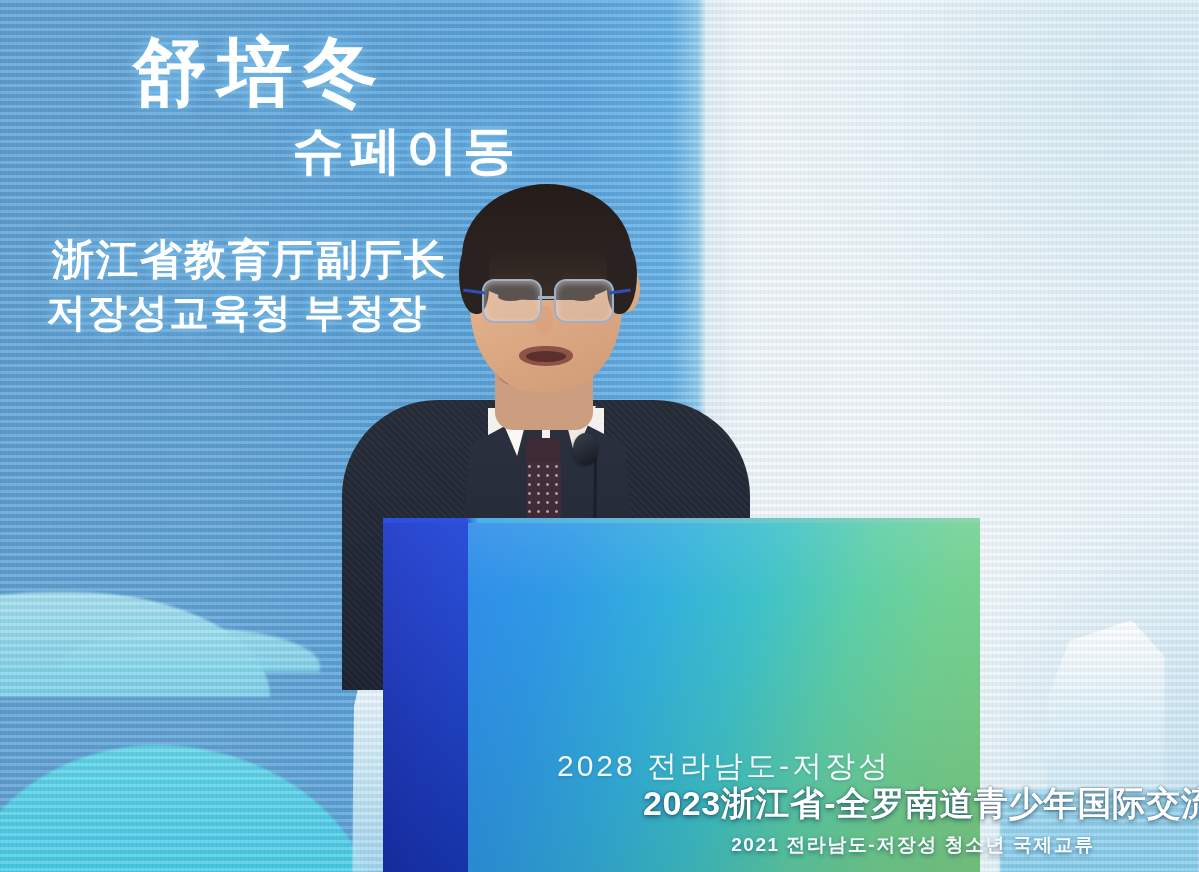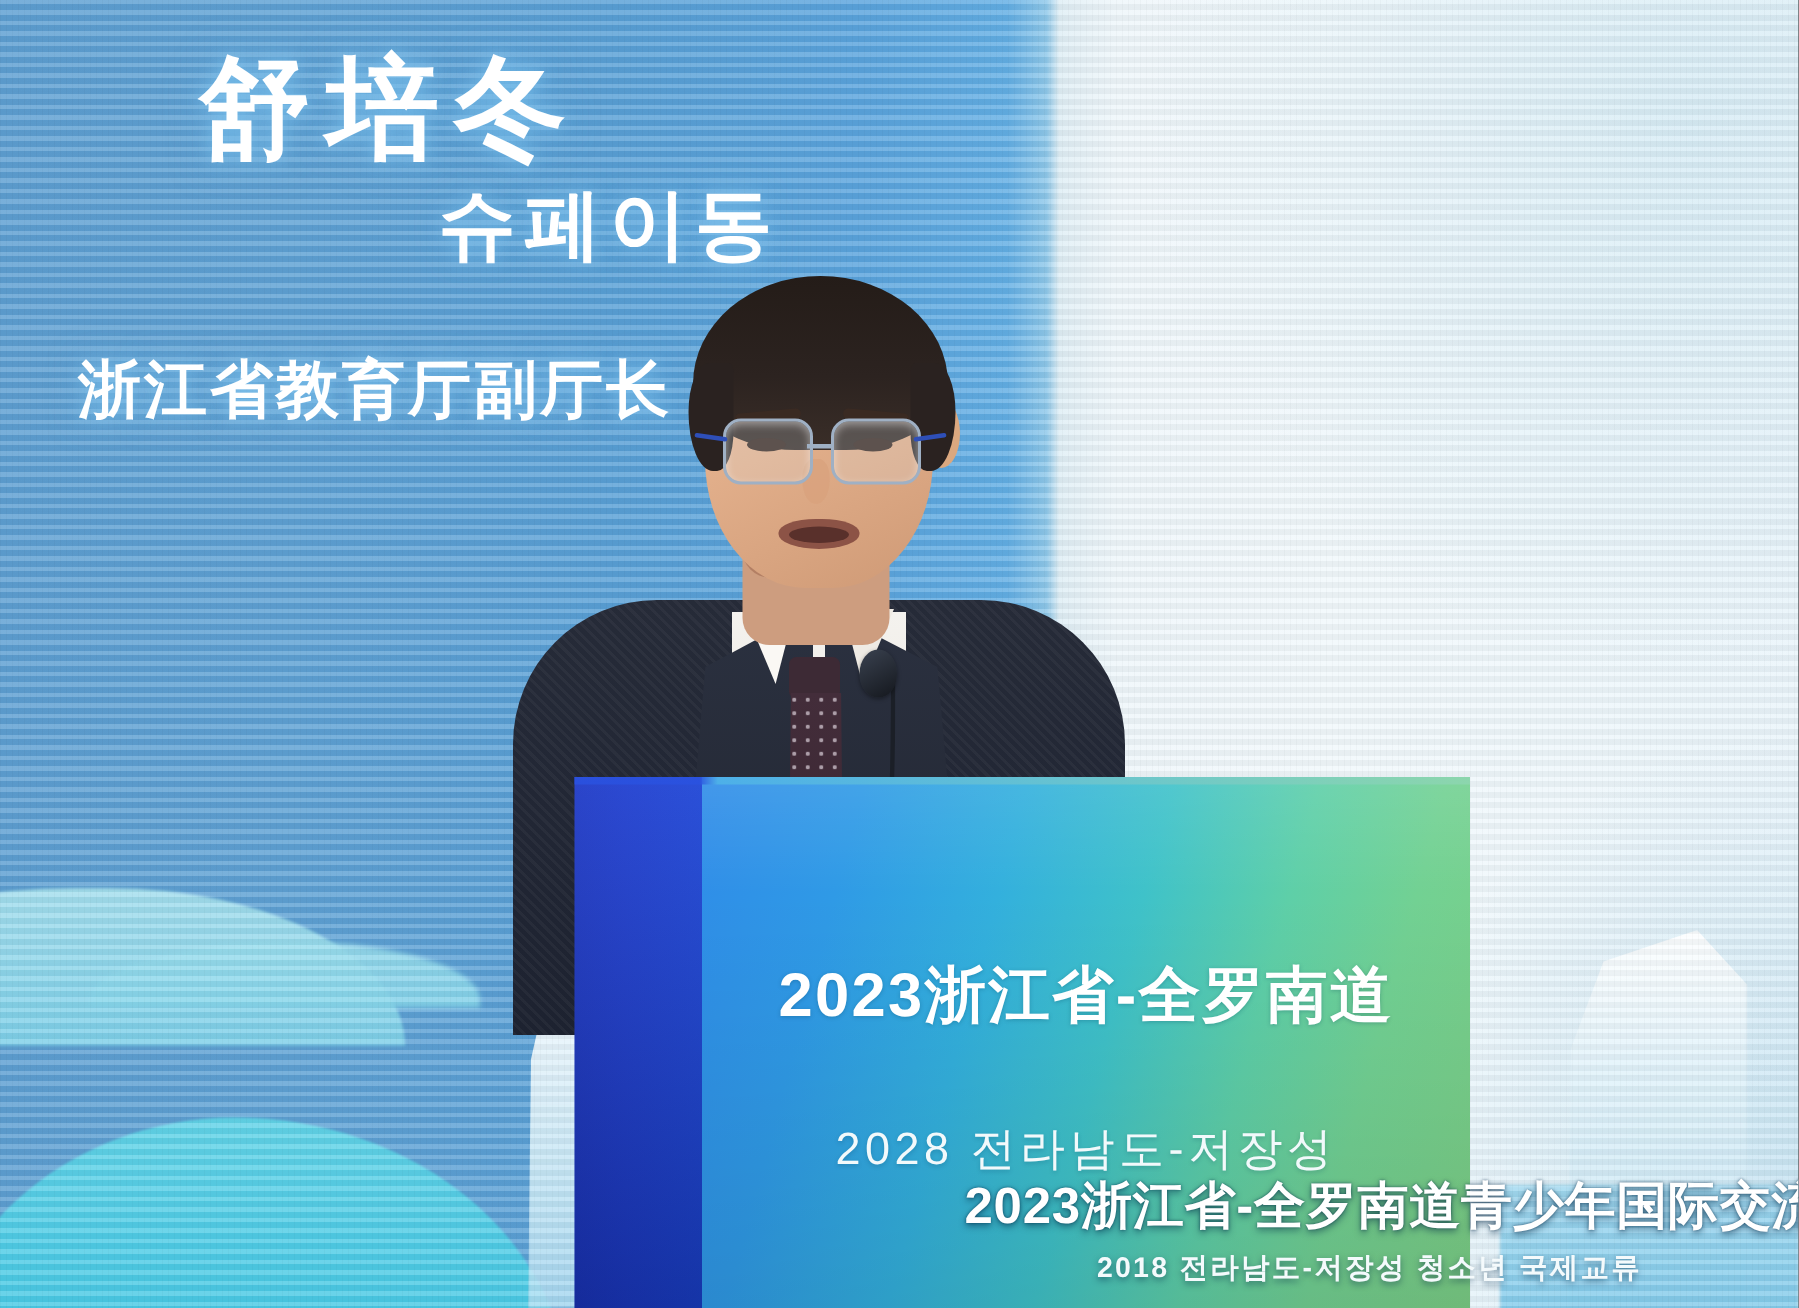--- a/index.html
+++ b/index.html
@@ -302,20 +302,21 @@
 
     <div class="scan"></div>
     <div class="pix"></div>
   </div>
 
   <div class="namecard">
     <div class="nc-cn-name">舒培冬</div>
     <div class="nc-kr-name">슈페이동</div>
   </div>
   <div class="nc-cn-title">浙江省教育厅副厅长</div>
+  <div class="nc-kr-title">저장성교육청 부청장</div>
 
   <div class="person">
     <div class="suit"></div>
     <div class="suit-tex"></div>
     <div class="shirt"></div>
     <div class="lapel-l"></div>
     <div class="lapel-r"></div>
     <div class="collar-l"></div>
     <div class="collar-r"></div>
     <div class="tie-knot"></div>
@@ -348,23 +349,22 @@
   </div>
 
   <div class="podium">
     <div class="pod-side"></div>
     <div class="pod-side-sh"></div>
     <div class="pod-face"></div>
     <div class="pod-face-sh"></div>
     <div class="pod-top"></div>
 
     <div class="pod-text">
-      <div class="pt-cn1">2023浙江省-全罗南道</div>
       <div class="pt-kr1">2028 전라남도-저장성</div>
     </div>
   </div>
 
   <div class="overlay">
     <div class="ov-cn">2023浙江省-全罗南道青少年国际交流会</div>
-    <div class="ov-kr">2018 전라남도-저장성 청소년 국제교류</div>
+    <div class="ov-kr">2021 전라남도-저장성 청소년 국제교류</div>
   </div>
 
 </div>
 
 </body></html>

